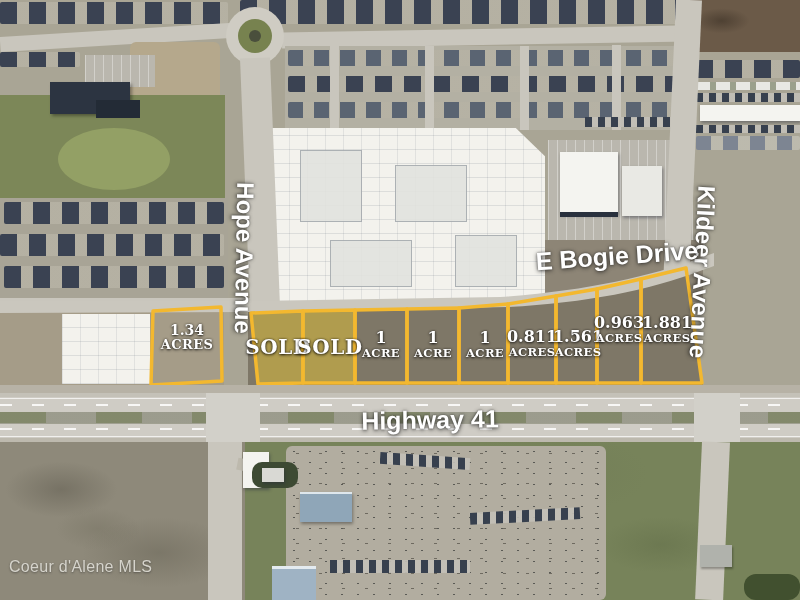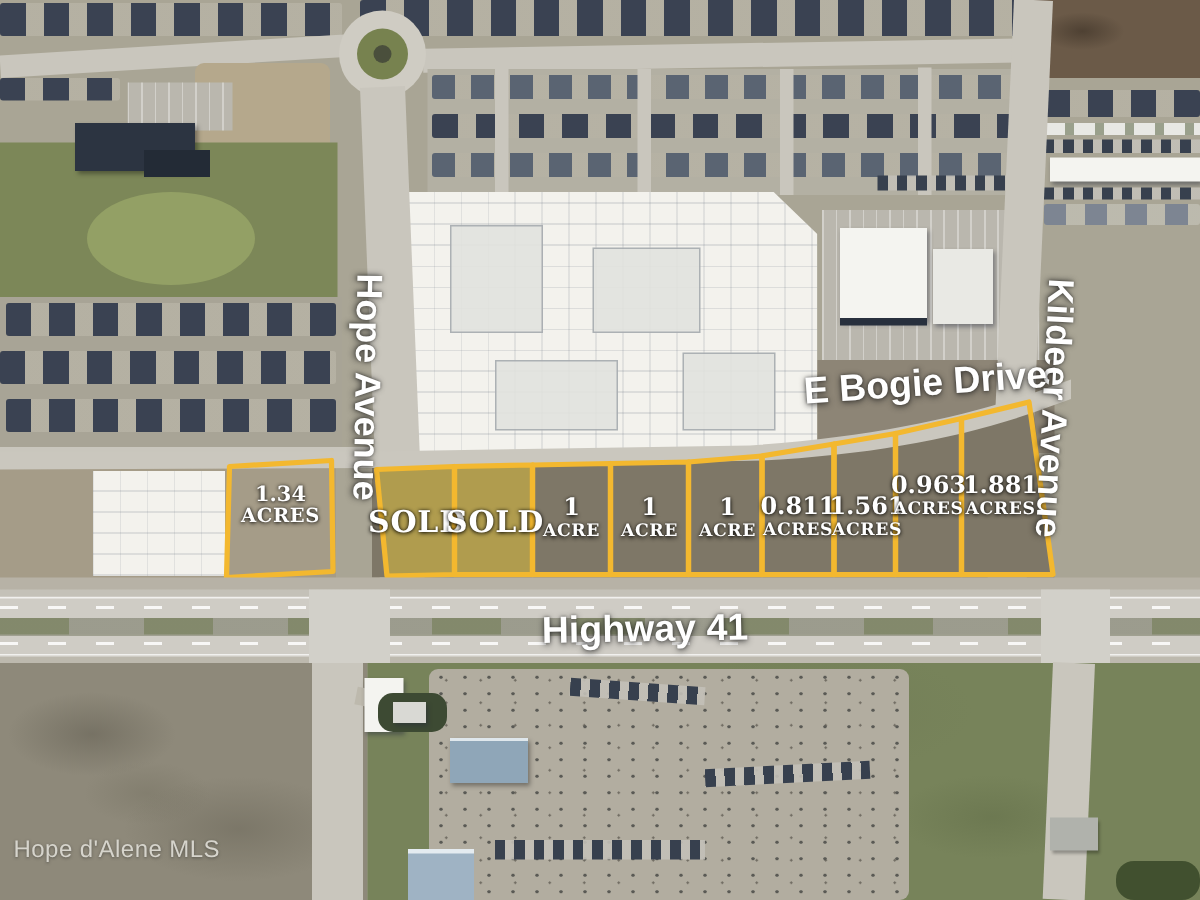--- a/index.html
+++ b/index.html
@@ -195,14 +195,14 @@
   </div>
   <div class="abs parcel-label" style="left:619px;top:330px;">
     <span class="l1">0.963</span>
     <span class="l2">ACRES</span>
   </div>
   <div class="abs parcel-label" style="left:667px;top:330px;text-align:center;">
     <span class="l1">1.881</span>
     <span class="l2">ACRES</span>
   </div>
 
-  <div class="abs watermark" style="left:9px;top:558px;">Hope d'Alene MLS</div>
+  <div class="abs watermark" style="left:9px;top:558px;">Coeur d'Alene MLS</div>
 </div>
 
 </body></html>

